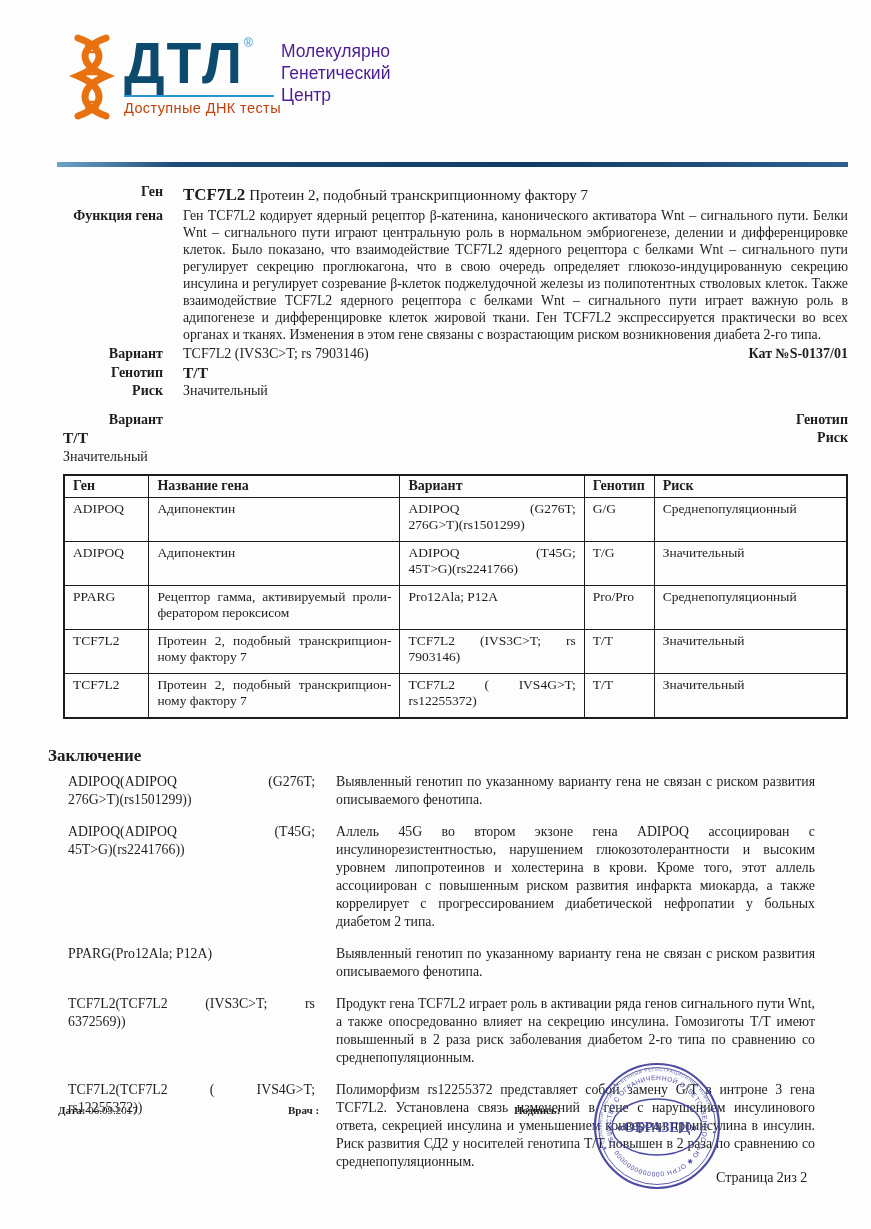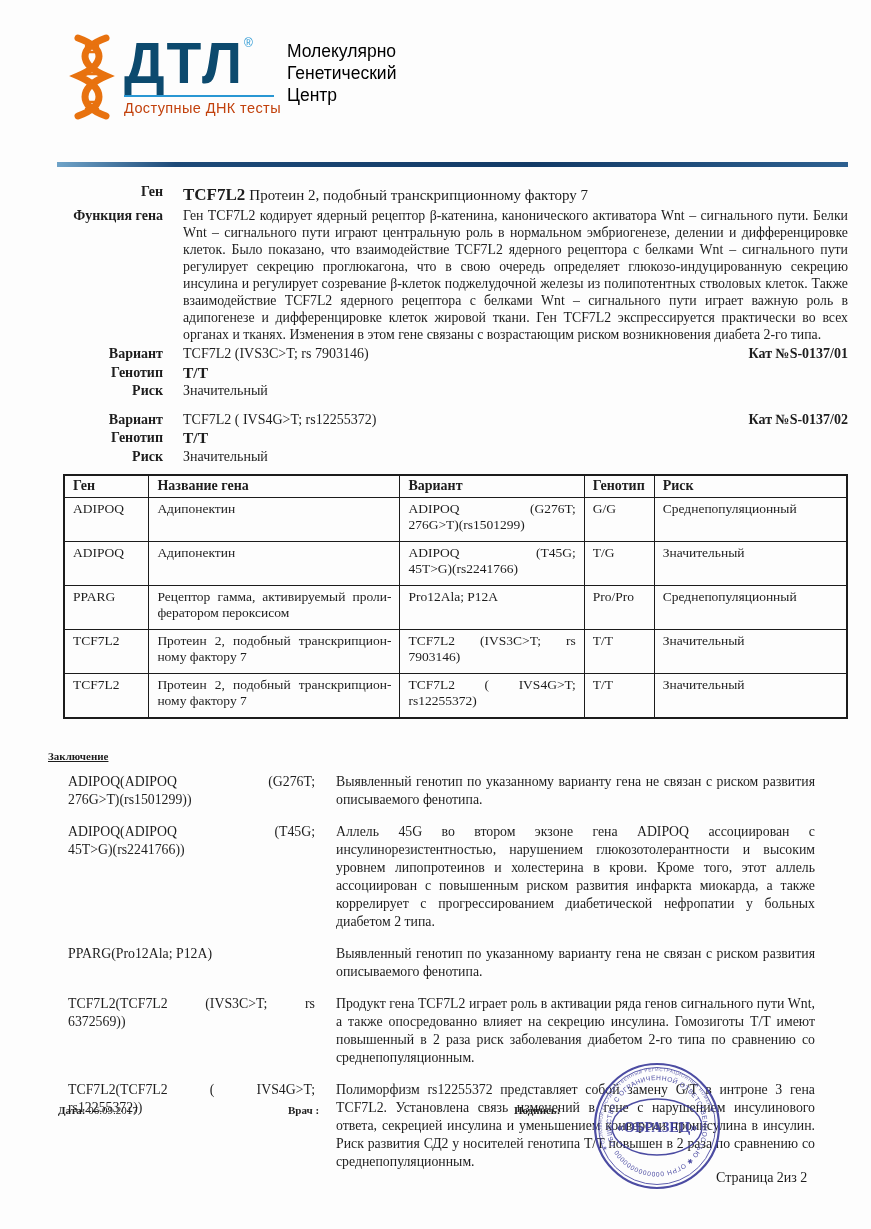--- a/index.html
+++ b/index.html
@@ -10,21 +10,21 @@
   }
   
   .hdr{display:flex;align-items:flex-start;margin:34px 0 0 66px;}
   .dna{width:52px;height:88px;margin-right:6px;flex:none;}
   .lg-mid{display:flex;flex-direction:column;}
   .lg-abbr-row{display:flex;align-items:flex-start;}
   .lg-abbr{font-family:"Liberation Sans",sans-serif;font-weight:bold;font-size:57px;line-height:58px;color:#0c4a6e;letter-spacing:2px;}
   .lg-reg{font-family:"Liberation Sans",sans-serif;font-size:12px;color:#2997d3;margin-top:2px;}
   .lg-line{border-top:2px solid #2997d3;width:150px;margin-top:3px;}
   .lg-sub{font-family:"Liberation Sans",sans-serif;font-size:14.5px;color:#c2410c;padding-top:3px;letter-spacing:.4px;}
-  .lg-tag{font-family:"Liberation Sans",sans-serif;font-size:17.5px;line-height:22px;color:#000000;margin:6px 0 0 6px;}
+  .lg-tag{font-family:"Liberation Sans",sans-serif;font-size:17.5px;line-height:22px;color:#4c1d95;margin:6px 0 0 0;}
   
   .divider{height:5px;margin:40px 0 0 57px;width:791px;
     background:linear-gradient(90deg,#6fa3c8,#1d4a78 15%,#123a66 60%,#2d6090);}
   
   .grid{display:grid;grid-template-columns:100px 665px;column-gap:20px;margin-left:63px;}
   .lbl{font-weight:bold;text-align:right;font-size:14px;line-height:18.5px;}
   .gt-row{line-height:23px;}
   .gt-name{font-weight:bold;font-size:17px;}
   .gt-rest{font-size:15px;}
   .fn-text{text-align:justify;font-size:13.8px;line-height:17px;}
@@ -36,21 +36,21 @@
   .geno{font-weight:bold;font-size:15.5px;line-height:18.5px;}
   .risk{font-size:14px;line-height:18.5px;}
   
   table{border-collapse:collapse;margin:8px 0 0 63px;width:785px;font-size:13.5px;border:2px solid #1c1c1c;}
   th,td{border:1px solid #1c1c1c;vertical-align:top;text-align:left;padding:2px 8px;}
   th{font-size:14px;padding:2px 8px 3px 8px;}
   td{line-height:15.5px;padding:3px 8px 9px 8px;}
   td div{line-height:15.5px;}
   .jl{text-align:justify;text-align-last:justify;}
   
-  .concl-h{margin:28px 0 8px 48px;font-weight:bold;font-size:11px;line-height:18px;text-decoration:underline;}
+  .concl-h{margin:28px 0 8px 48px;font-weight:bold;font-size:17px;line-height:18px;}
   .c-item{display:flex;margin:0 0 14px 68px;}
   .c-gene{width:247px;flex:none;font-size:13.8px;line-height:18px;}
   .c-gene .gl-j{text-align:justify;text-align-last:justify;}
   .c-text{width:479px;flex:none;margin-left:21px;text-align:justify;font-size:13.8px;line-height:18px;}
   
   .fd{position:absolute;font-size:11px;white-space:nowrap;}
   .fd b{font-weight:bold;}
   .f-date{left:58px;top:1104px;}
   .f-doc{left:288px;top:1104px;}
   .f-sig{left:514px;top:1104px;}
@@ -111,24 +111,20 @@
       <span class="cat">Кат №S-0137/01</span>
     </div>
     <div class="lbl">Генотип</div>
     <div class="geno">T/T</div>
     <div class="lbl">Риск</div>
     <div class="risk">Значительный</div>
   </div>
 
   <div class="grid vblock2">
     <div class="lbl">Вариант</div>
-    <div class="vrow">
-      <span>TCF7L2 ( IVS4G&gt;T; rs12255372)</span>
-      <span class="cat">Кат №S-0137/02</span>
-    </div>
     <div class="lbl">Генотип</div>
     <div class="geno">T/T</div>
     <div class="lbl">Риск</div>
     <div class="risk">Значительный</div>
   </div>
 
   <table>
     <colgroup>
         <col style="width:85px">
         <col style="width:252px">

